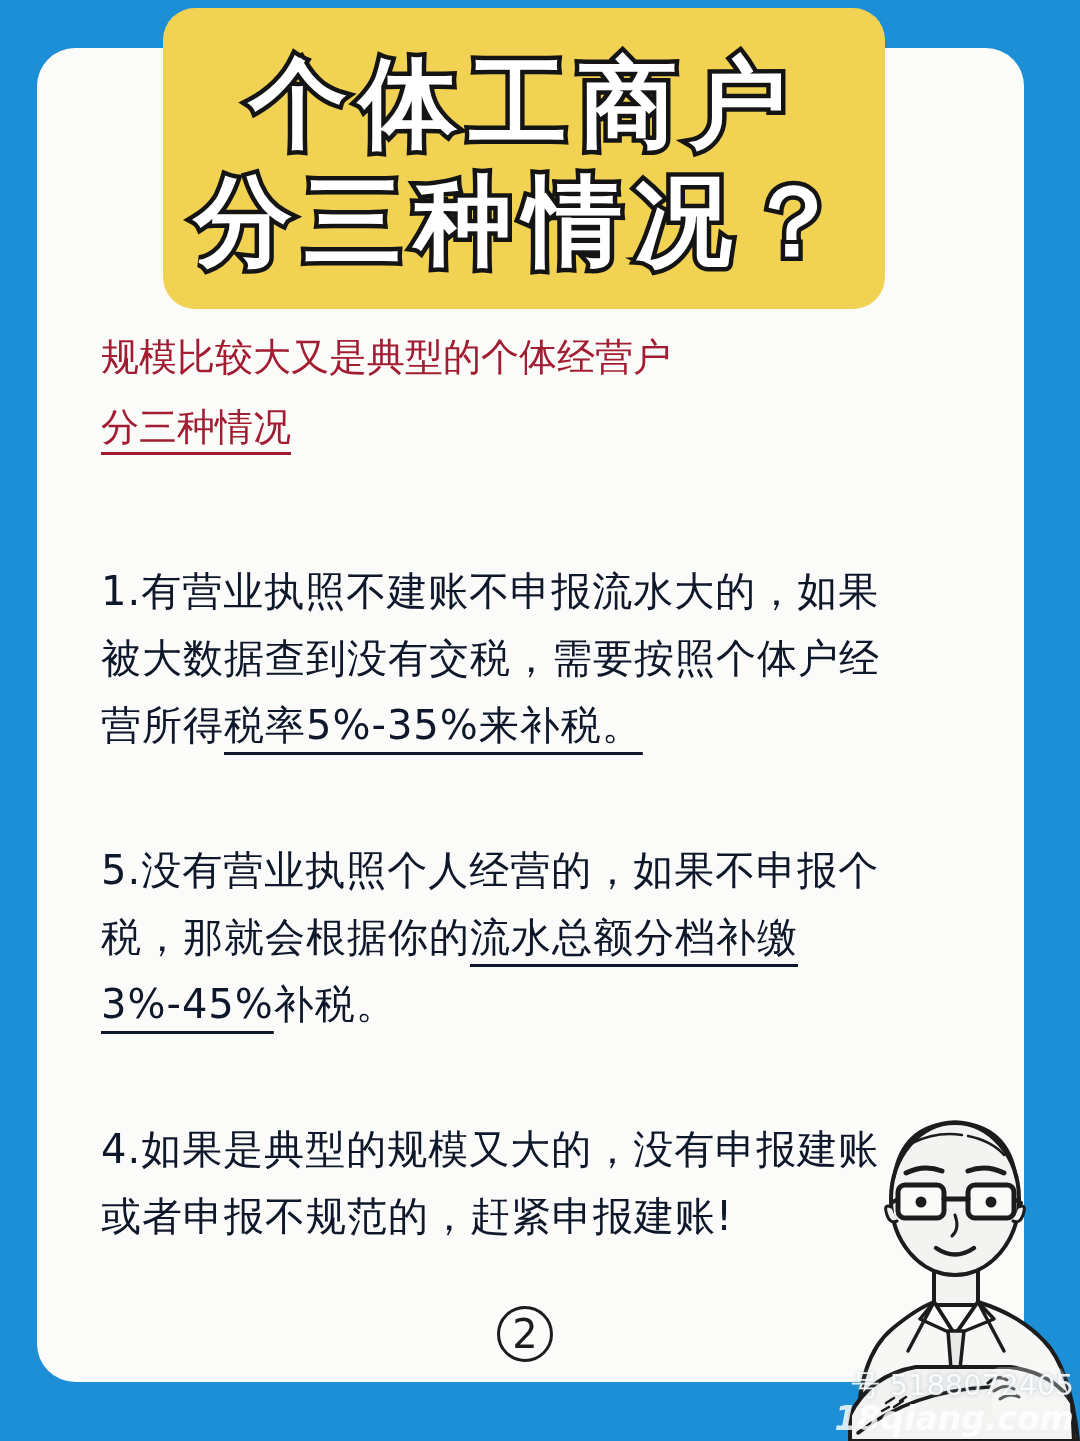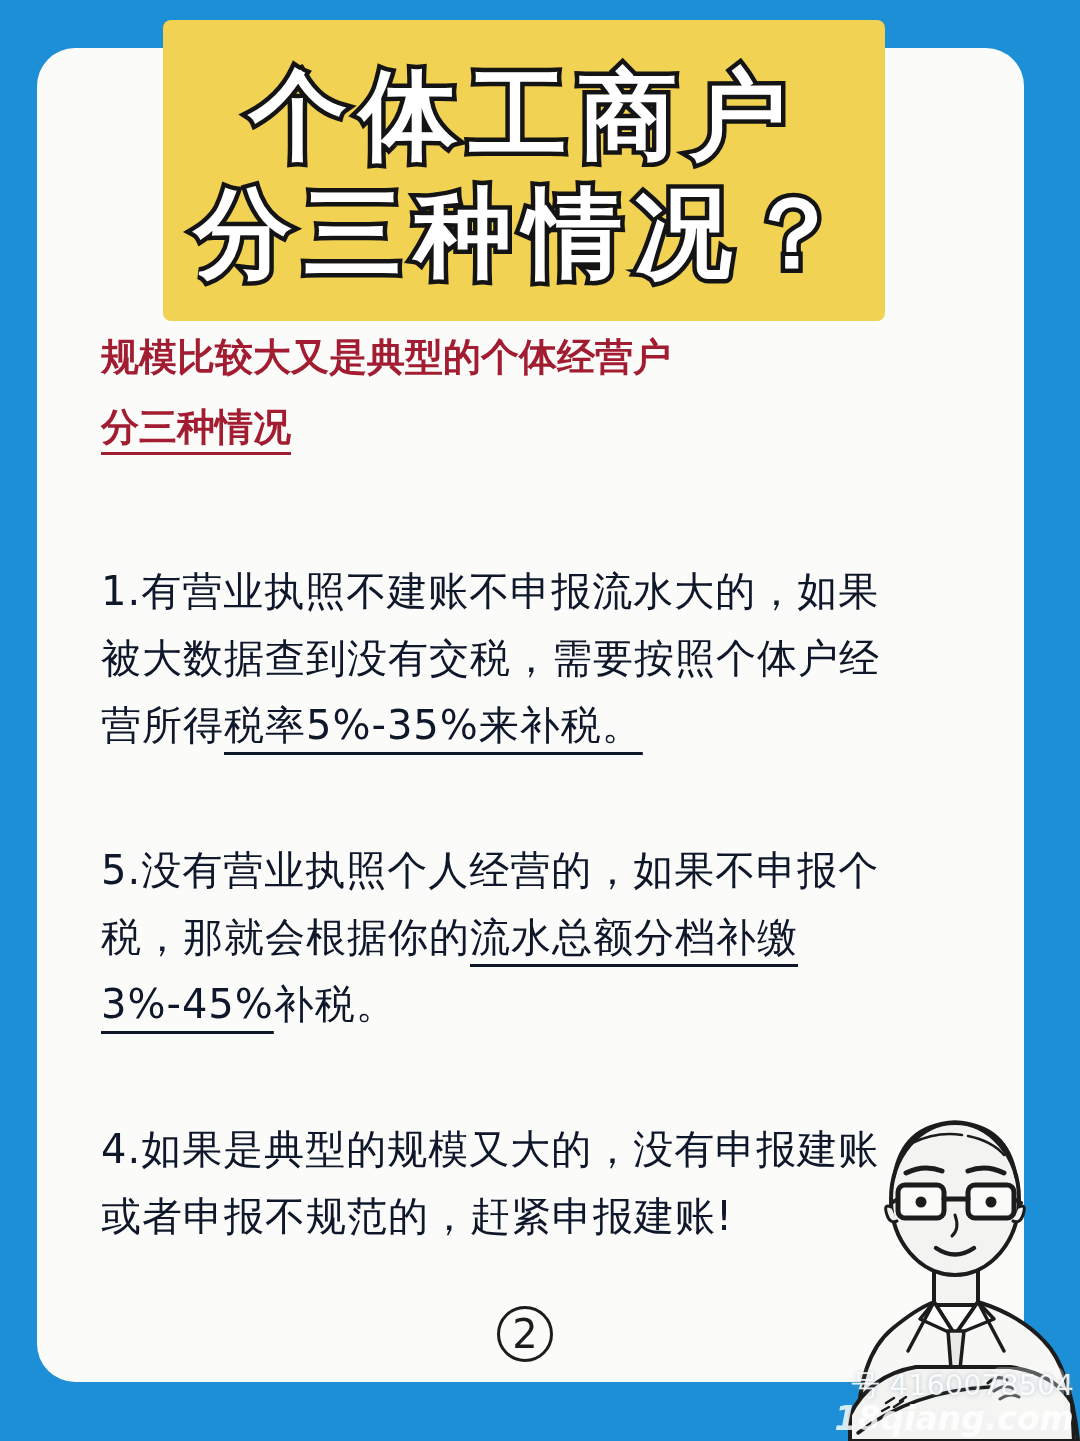--- a/index.html
+++ b/index.html
@@ -12,24 +12,24 @@
   }
   .card {
     position: absolute;
     left: 37px; top: 48px;
     width: 987px; height: 1334px;
     background: #fbfbf9;
     border-radius: 38px;
   }
   .banner {
     position: absolute;
-    left: 163px; top: 20px;
+    left: 163px; top: 8px;
     width: 722px; height: 301px;
     background: #f2d252;
-    border-radius: 8px;
+    border-radius: 32px;
     z-index: 3;
     display: flex;
     flex-direction: column;
     justify-content: center;
     align-items: center;
     padding-top: 6px;
     box-sizing: border-box;
   }
   .title-line {
     font-size: 98px;
@@ -44,21 +44,21 @@
   }
   .content {
     position: absolute;
     left: 101px; top: 322px;
     width: 810px;
     z-index: 2;
   }
   .intro {
     color: #a21d31;
     font-size: 38px;
-    font-weight: bold;
+    font-weight: normal;
     line-height: 70px;
     margin-bottom: 96px;
   }
   .intro .u2 {
     text-decoration: underline;
     text-decoration-thickness: 3px;
     text-underline-offset: 12px;
   }
   .point {
     color: #0f172a;
@@ -189,15 +189,15 @@
     <path d="M16,330 Q70,288 148,284" fill="none" stroke-width="3.5"></path>
 
     <path d="M146,280 q10,-9 19,-3 M152,288 q11,-8 20,-2 M158,296 q10,-7 19,-2" fill="none" stroke-width="3"></path>
 
     <path d="M44,300 l8,-5 M52,304 l9,-6 M40,308 l7,-4 M58,298 l6,-4" fill="none" stroke-width="2.5"></path>
   </g>
 </svg>
 
 <div class="wm-logo"></div>
 <div class="watermark">
-  <div class="wm-line1">号 4160078504</div>
+  <div class="wm-line1">号 5188072405</div>
   <div class="wm-line2">18qiang.com</div>
 </div>
 
 </body></html>

